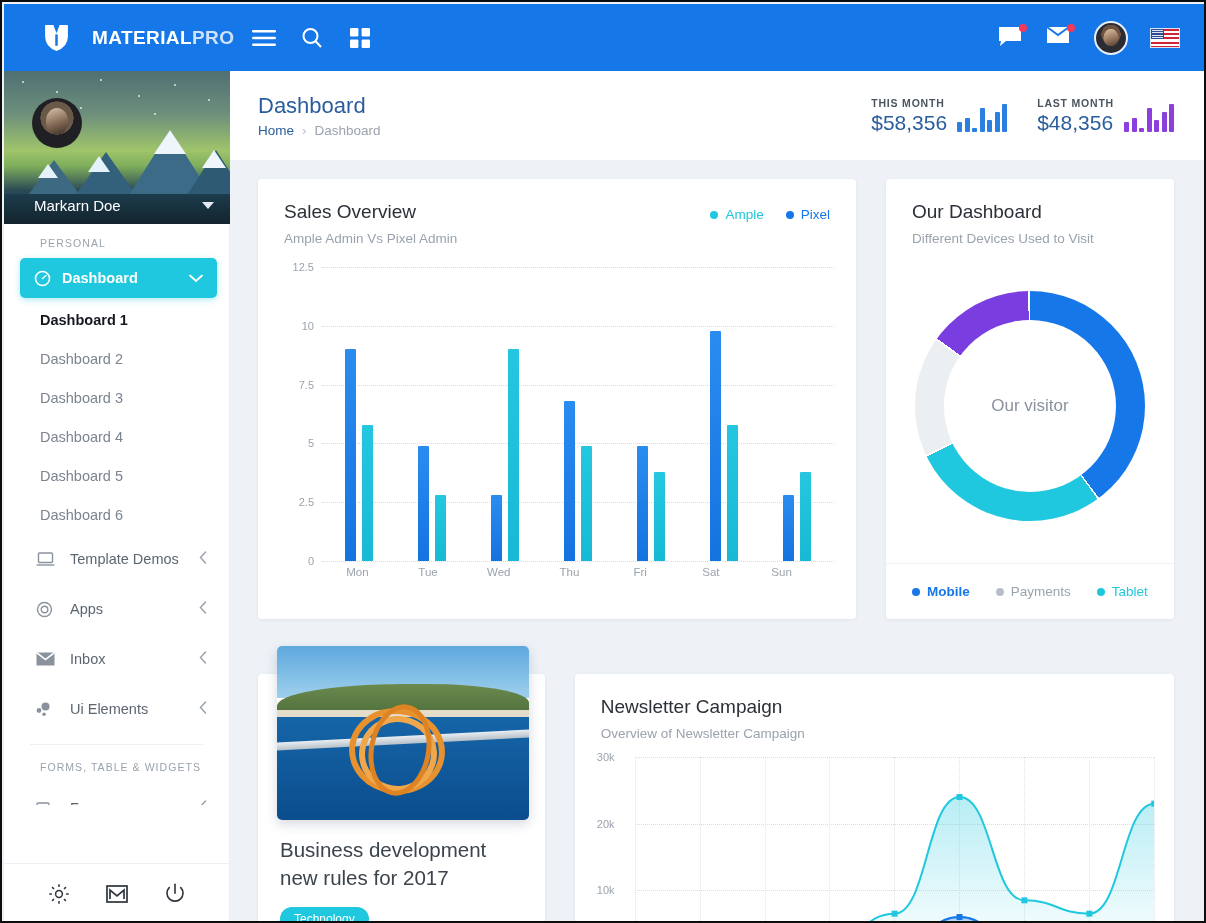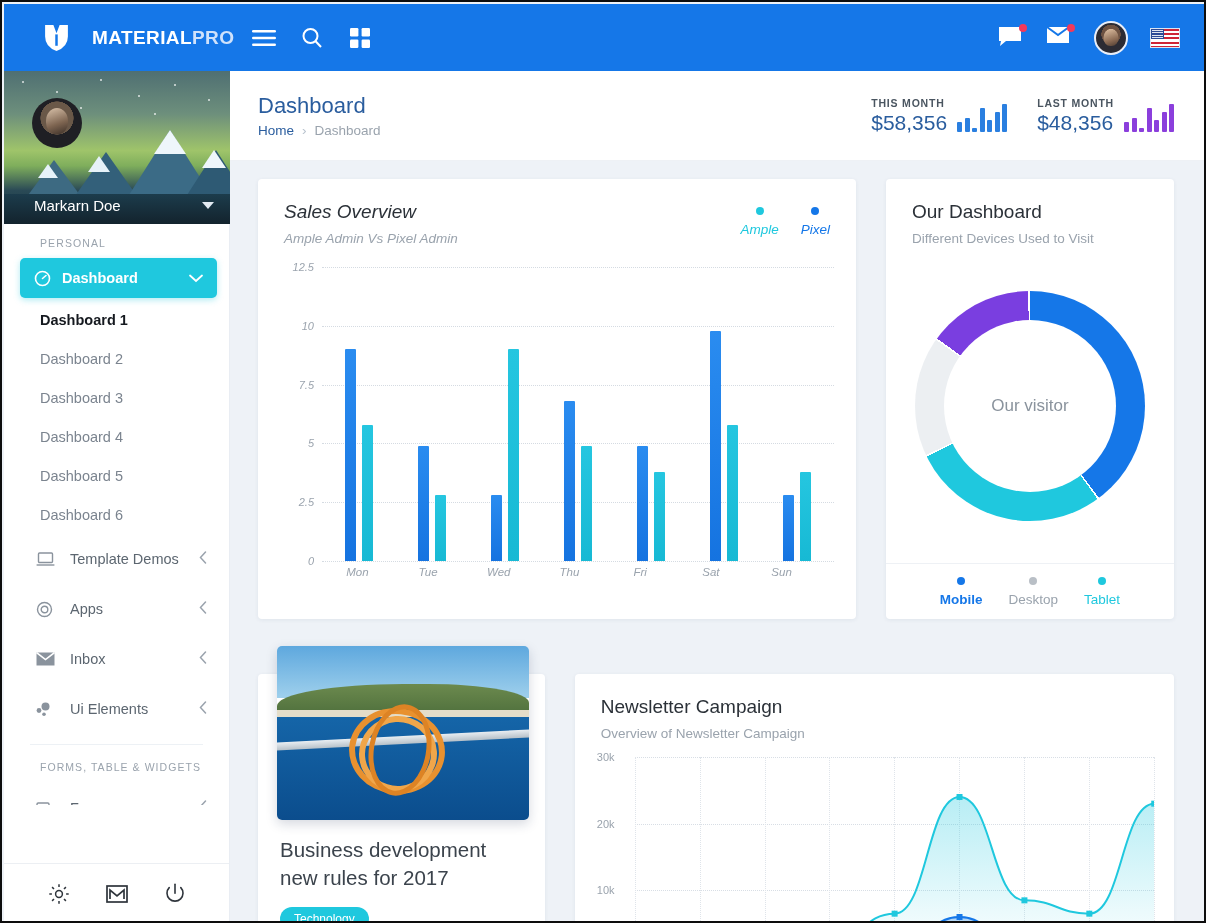--- a/index.html
+++ b/index.html
@@ -187,25 +187,25 @@
   .spark i { display: block; width: 5px; border-radius: 1px; }
 
   .content { padding: 18px 32px 0 28px; }
   .row { display: flex; gap: 30px; }
   .card { background: #fff; border-radius: 4px; box-shadow: 0 1px 4px rgba(25,50,90,.07); }
 
   .card-head { padding: 22px 26px 0; display:flex; justify-content: space-between; }
   .card-title { font-size: 19px; color: #2b3138; }
   .card-sub { font-size: 13.5px; color: #9aa3ad; margin-top: 8px; }
   .legend { display: flex; gap: 22px; align-items: flex-start; padding-top: 6px; }
-  .lg { display: flex; align-items: center; gap: 7px; font-size: 13.5px; flex-direction: column; }
+  .lg { display: flex; align-items: center; gap: 7px; font-size: 13.5px; }
   .lg .dot { width: 8px; height: 8px; border-radius: 50%; }
 
   
-  .sales-card { width: 602px; height: 440px; position: relative; font-style: italic; }
+  .sales-card { width: 602px; height: 440px; position: relative; }
   .chartbox { position: absolute; left: 26px; top: 88px; right: 22px; bottom: 34px; }
   .yaxis { position: absolute; left: 0; top: 0; bottom: 24px; width: 34px; }
   .ytick { position: absolute; right: 4px; font-size: 11px; color: #9aa3ad; transform: translateY(-50%); }
   .plot { position: absolute; left: 38px; right: 0; top: 0; bottom: 24px; }
   .gl { position: absolute; left: 0; right: 0; height: 0; border-top: 1px dotted #d5dbe2; }
   .bars { position: absolute; inset: 0; display: flex; align-items: flex-end; }
   .grp { flex: 1; display: flex; align-items: flex-end; justify-content: center; gap: 6px; height: 100%; }
   .bar { width: 11px; border-radius: 1px 1px 0 0; }
   .bar.p { background: linear-gradient(180deg,#2a8cf0,#1573e0); }
   .bar.a { background: linear-gradient(180deg,#25c6e0,#17b9d4); }
@@ -636,21 +636,21 @@
               <div class="hole">Our visitor</div>
             </div>
           </div>
           <div class="vis-legend">
             <span class="lg">
               <i class="dot" style="background:#1577e8"></i>
               <span style="color:#1577e8;font-weight:bold">Mobile</span>
             </span>
             <span class="lg">
               <i class="dot" style="background:#b9bfc6"></i>
-              <span style="color:#9aa3ad">Desktop</span>
+              <span style="color:#9aa3ad">Payments</span>
             </span>
             <span class="lg">
               <i class="dot" style="background:#1fc8de"></i>
               <span style="color:#1fc8de">Tablet</span>
             </span>
           </div>
         </div>
       </div>
 
       <div class="row" style="margin-top:55px;">

